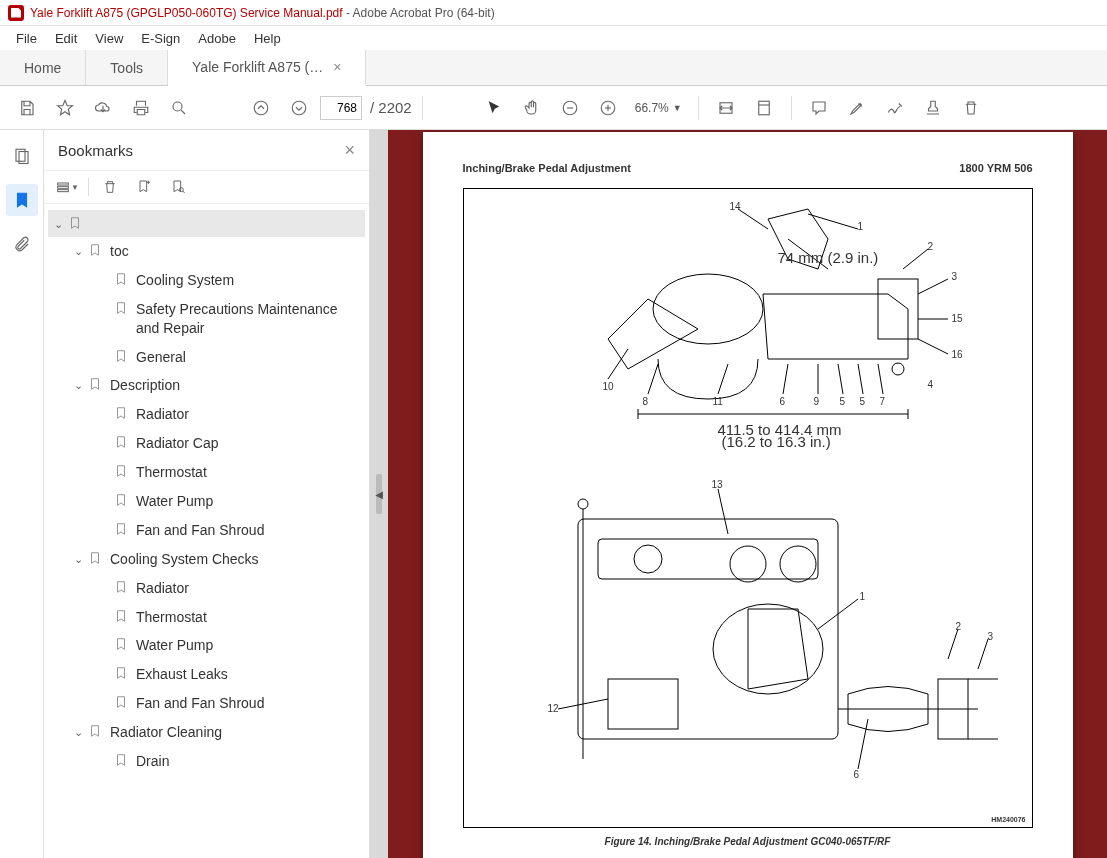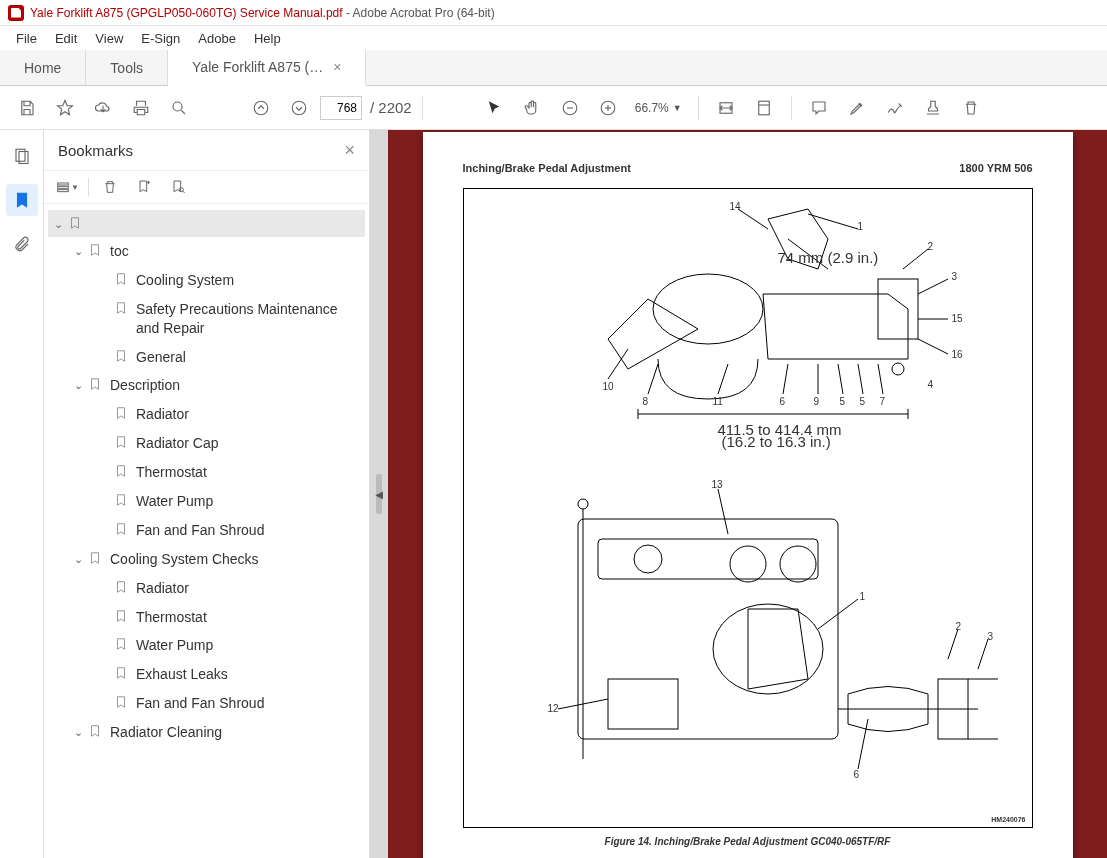--- a/index.html
+++ b/index.html
@@ -395,20 +395,27 @@
             </svg></span>
           <span class="bm-label">Fan and Fan Shroud</span>
         </div>
       <div class="bm-item bm-indent-1">
         <span class="bm-chevron">⌄</span>
         <span class="bm-icon"><svg viewBox="0 0 24 24">
               <path d="M6 3h12v18l-6-4-6 4z"></path>
             </svg></span>
         <span class="bm-label">Radiator Cleaning</span>
       </div>
+      <div class="bm-item bm-indent-2">
+          <span class="bm-chevron"></span>
+          <span class="bm-icon"><svg viewBox="0 0 24 24">
+              <path d="M6 3h12v18l-6-4-6 4z"></path>
+            </svg></span>
+          <span class="bm-label">Drain</span>
+        </div>
     </div>
   </div>
 
   <div class="divider">
     <div class="handle">◀</div>
   </div>
 
   <div class="doc-area">
     <div class="page">
       <div class="page-header">

